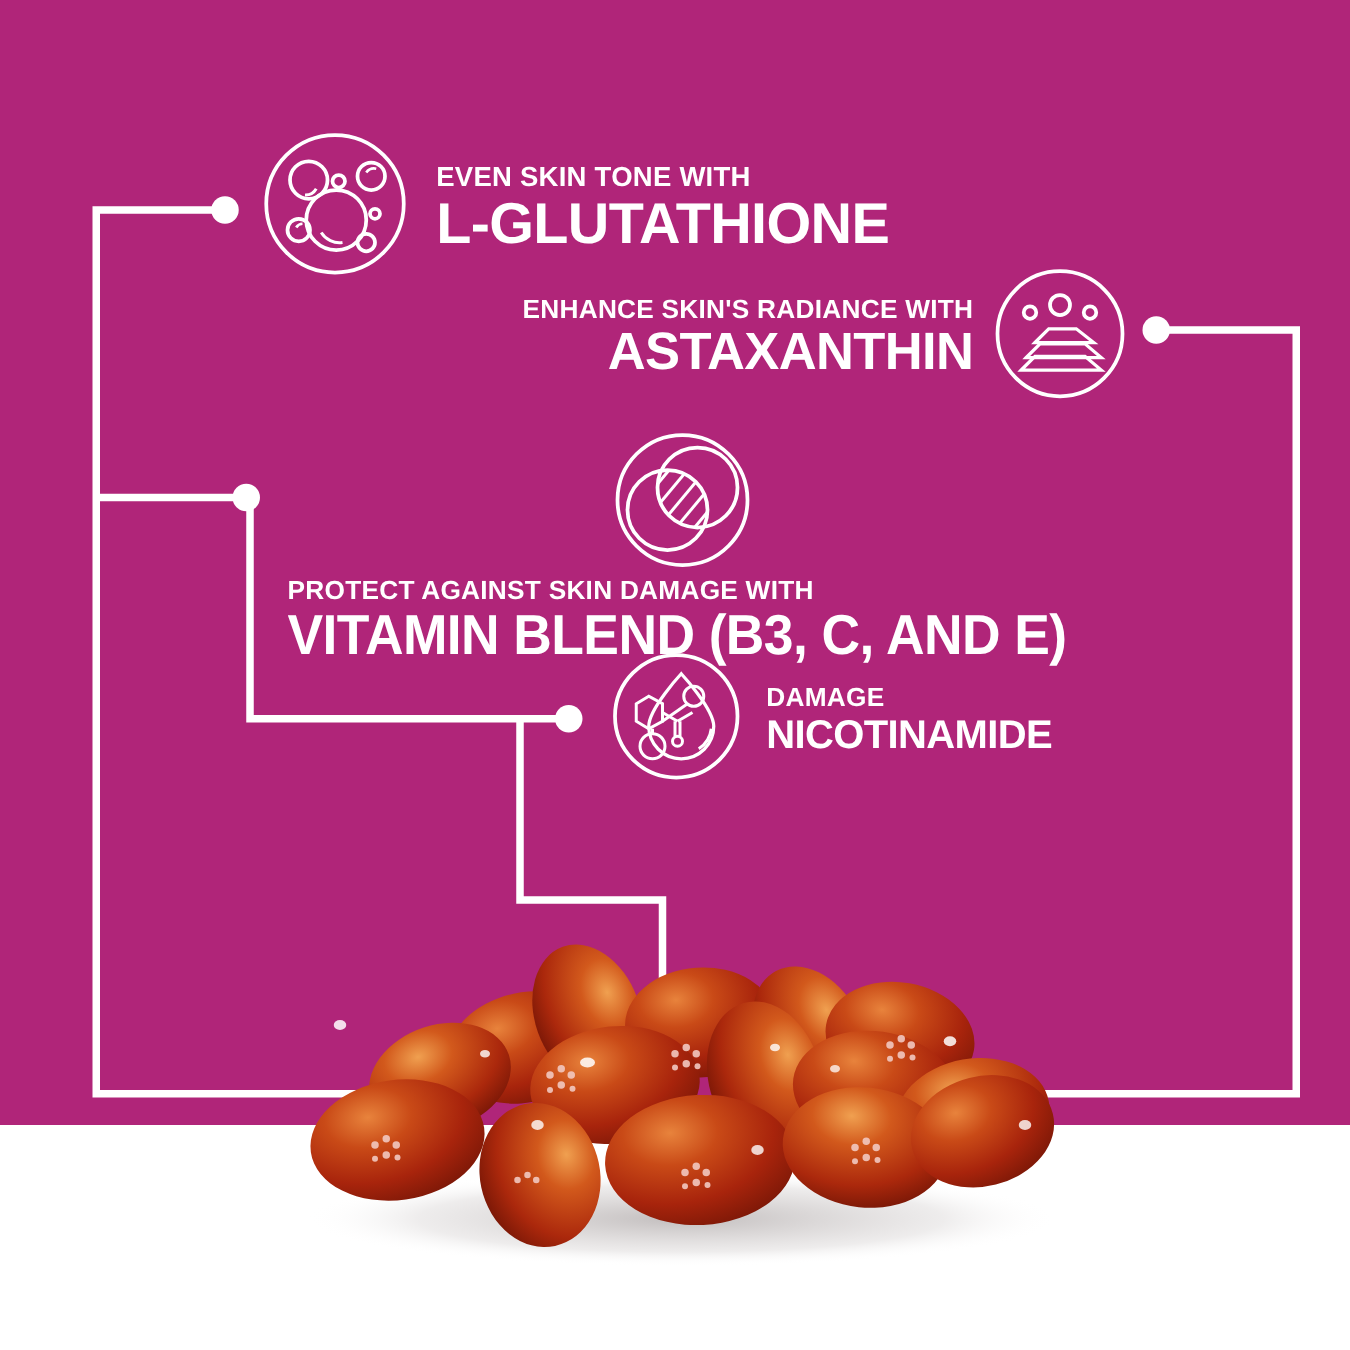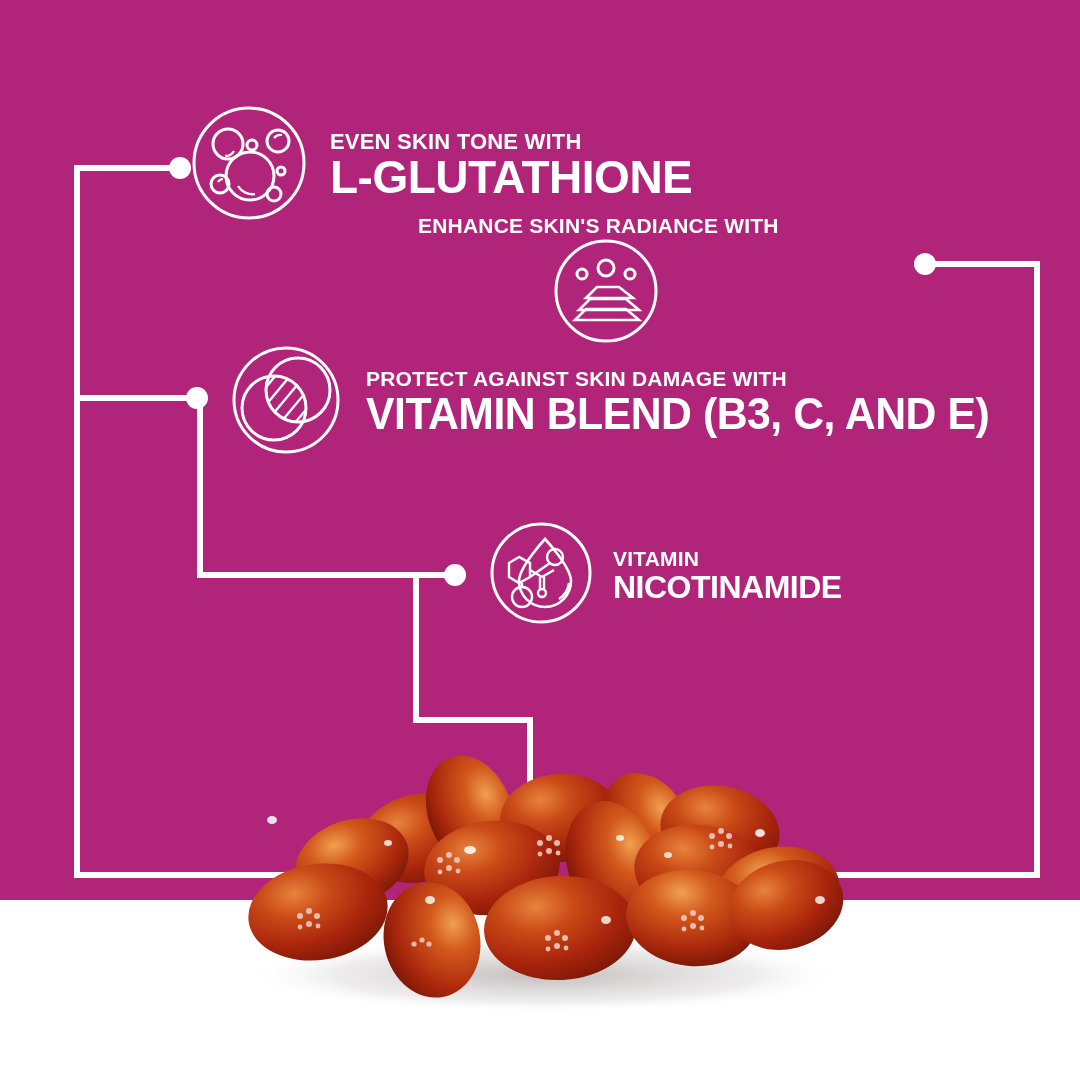--- a/index.html
+++ b/index.html
@@ -37,34 +37,34 @@
     white-space:nowrap;
   }
   .title {
     color:#ffffff;
     font-weight:bold;
     line-height:1.02;
     white-space:nowrap;
   }
 
   
-  #feat-glutathione { left:190px; top:104px; }
+  #feat-glutathione { left:209px; top:104px; }
   #feat-glutathione .icon-wrap { margin-right:22px; }
   #feat-glutathione .kicker { font-size:22px; }
   #feat-glutathione .title  { font-size:46px; letter-spacing:-0.5px;text-align:center; }
 
   
-  #feat-astaxanthin { left:418px; top:214px; flex-direction:column; }
+  #feat-astaxanthin { left:418px; top:214px; }
   #feat-astaxanthin .icon-wrap { margin-left:16px; order:2; }
   #feat-astaxanthin .txt { order:1; }
   #feat-astaxanthin .kicker { font-size:21px; }
   #feat-astaxanthin .title  { font-size:42px; letter-spacing:-0.5px; }
 
   
-  #feat-vitamin { left:230px; top:344px; }
+  #feat-vitamin { left:230px; top:344px;flex-direction:column; }
   #feat-vitamin .icon-wrap { margin-right:24px; }
   #feat-vitamin .kicker { font-size:21px; }
   #feat-vitamin .title  { font-size:45px; letter-spacing:-0.5px; transform:scaleX(0.95); transform-origin:left center; }
 
   
   #feat-nicotinamide { left:489px; top:521px; }
   #feat-nicotinamide .icon-wrap { margin-right:20px; }
   #feat-nicotinamide .kicker { font-size:21px; }
   #feat-nicotinamide .title  { font-size:32px; letter-spacing:-0.5px; }
 
@@ -130,20 +130,21 @@
         <circle cx="53" cy="30" r="8"></circle>
         <circle cx="29" cy="36" r="5"></circle>
         <circle cx="77" cy="36" r="5"></circle>
         <path d="M33 60 L44 49 L66 49 L80 60 Z" stroke-width="2.6"></path>
         <path d="M26 72 L37 61 L73 61 L86 72 Z" stroke-width="2.6"></path>
         <path d="M22 82 L33 71 L73 71 L86 82 Z" stroke-width="2.6"></path>
       </svg>
     </div>
     <div class="txt">
       <div class="kicker">ENHANCE SKIN'S RADIANCE WITH</div>
+      <div class="title">ASTAXANTHIN</div>
     </div>
   </div>
 
   <div class="feature f-left" id="feat-vitamin">
     <div class="icon-wrap">
       <svg width="112" height="112" viewBox="0 0 112 112" fill="none" stroke="#ffffff" stroke-width="3">
         <circle cx="56" cy="56" r="52"></circle>
         <circle cx="44" cy="64" r="32"></circle>
         <circle cx="68" cy="46" r="32"></circle>
         <clipPath id="clipA">
@@ -183,21 +184,21 @@
         <path d="M51 56 L51 68" stroke-width="2.4"></path>
         <path d="M55 56 L55 68" stroke-width="2.4"></path>
         <circle cx="53" cy="72" r="4" stroke-width="2.4"></circle>
         <circle cx="66" cy="36" r="8" stroke-width="2.4"></circle>
         <path d="M61 42 L41 56" stroke-width="2.4"></path>
         <circle cx="33" cy="76" r="10" stroke-width="2.4"></circle>
         <path d="M33 66 L33 62" stroke-width="2.4"></path>
       </svg>
     </div>
     <div class="txt">
-      <div class="kicker">VITAMIN</div>
+      <div class="kicker">DAMAGE</div>
       <div class="title">NICOTINAMIDE</div>
     </div>
   </div>
 
   <svg class="pile" viewBox="0 0 1080 1080">
     <defs>
       <radialGradient id="cap" cx="35%" cy="28%" r="78%">
         <stop offset="0%" stop-color="#e8833c"></stop>
         <stop offset="32%" stop-color="#c94a17"></stop>
         <stop offset="70%" stop-color="#a8240c"></stop>

